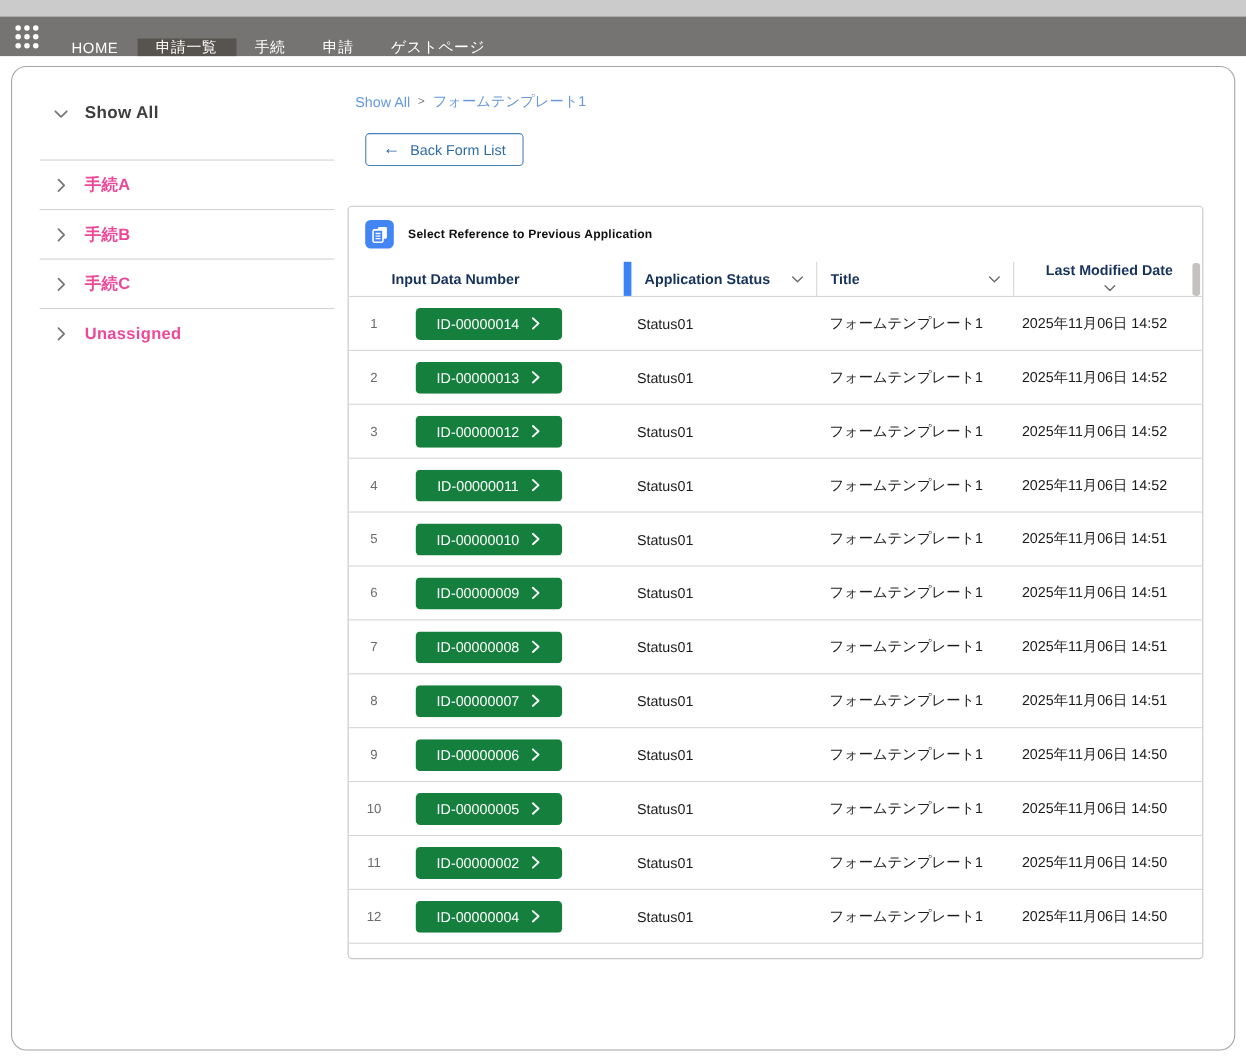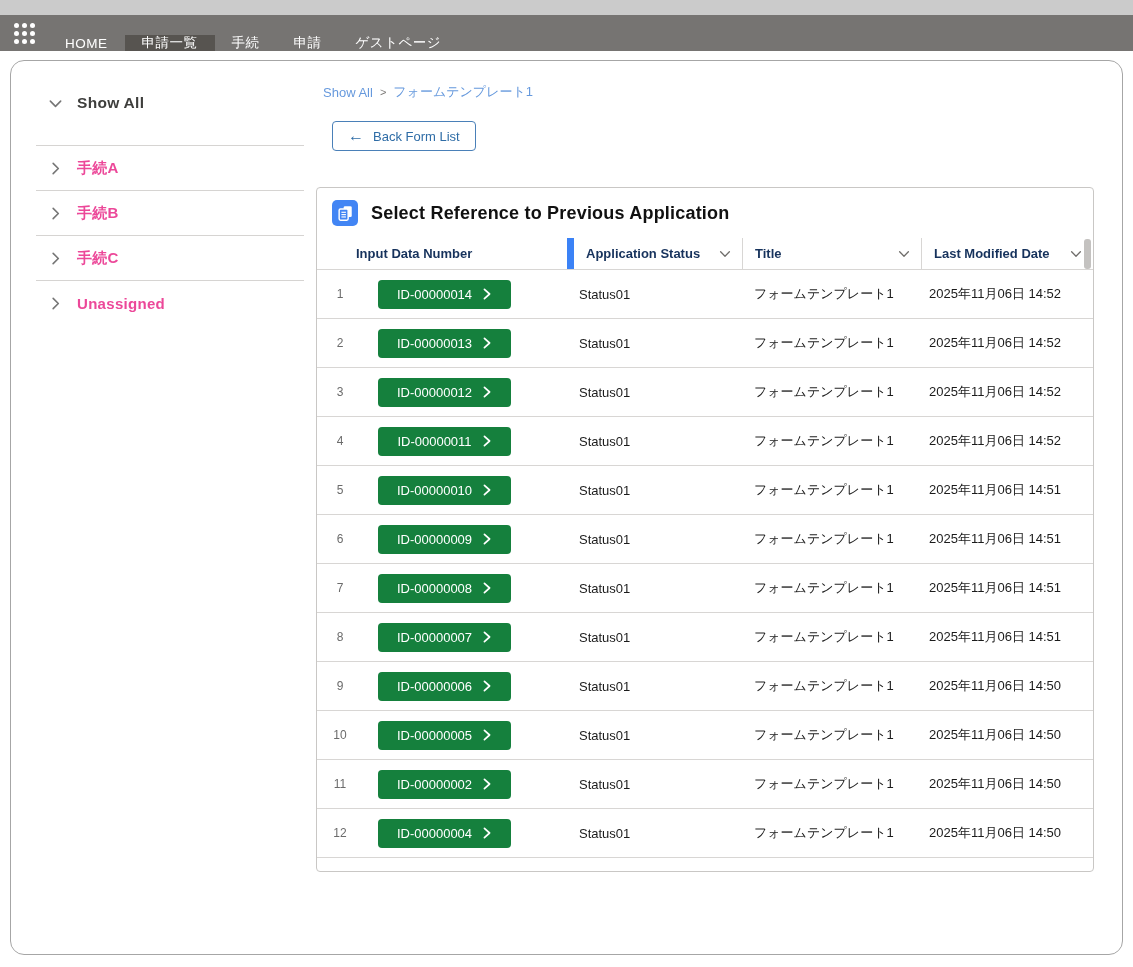--- a/index.html
+++ b/index.html
@@ -89,34 +89,34 @@
   .card-header {
     display:flex; align-items:center; gap:13px;
     padding:12px 15px; height:50px;
   }
   .card-icon {
     width:26px; height:26px; border-radius:5px;
     background:#4285f4;
     display:flex; align-items:center; justify-content:center;
     flex:0 0 auto;
   }
-  .card-title { font-size:18px; font-weight:700; color:#111111; letter-spacing:0.2px; }
+  .card-title { font-size:11px; font-weight:700; color:#111111; letter-spacing:0.2px; }
 
   
   .thead { display:flex; height:32px; border-bottom:1px solid #d8d6d4; }
   .th {
     display:flex; align-items:center;
     font-size:13px; font-weight:700; color:#16325c;
     padding-left:12px; padding-right:10px;
     cursor:pointer;
   }
   .th:nth-child(1){ width:250px; padding-left:39px; }
   .th:nth-child(2){ width:175px; border-left:7px solid #3b82f6; }
   .th:nth-child(3){ width:179px; border-left:1px solid #d8d6d4; }
-  .th:nth-child(4){ width:172px; border-left:1px solid #d8d6d4; }
+  .th:nth-child(4){ width:172px; border-left:1px solid #d8d6d4;flex-direction:column; }
   .th .th-label { flex:1 1 auto; white-space:nowrap; overflow:hidden; }
   .sort-chevron { display:none; }
   .sort-chevron.visible { display:flex; align-items:center; }
 
   .trow { display:flex; height:49px; border-bottom:1px solid #d8d6d4; align-items:center; }
   .td { font-size:13px; color:#1b1b1b; white-space:nowrap; overflow:hidden; }
   .td-1 { width:250px; display:flex; align-items:center; }
   .td-2 { width:175px; padding-left:12px; }
   .td-3 { width:179px; padding-left:12px; }
   .td-4 { width:172px; padding-left:8px; }

